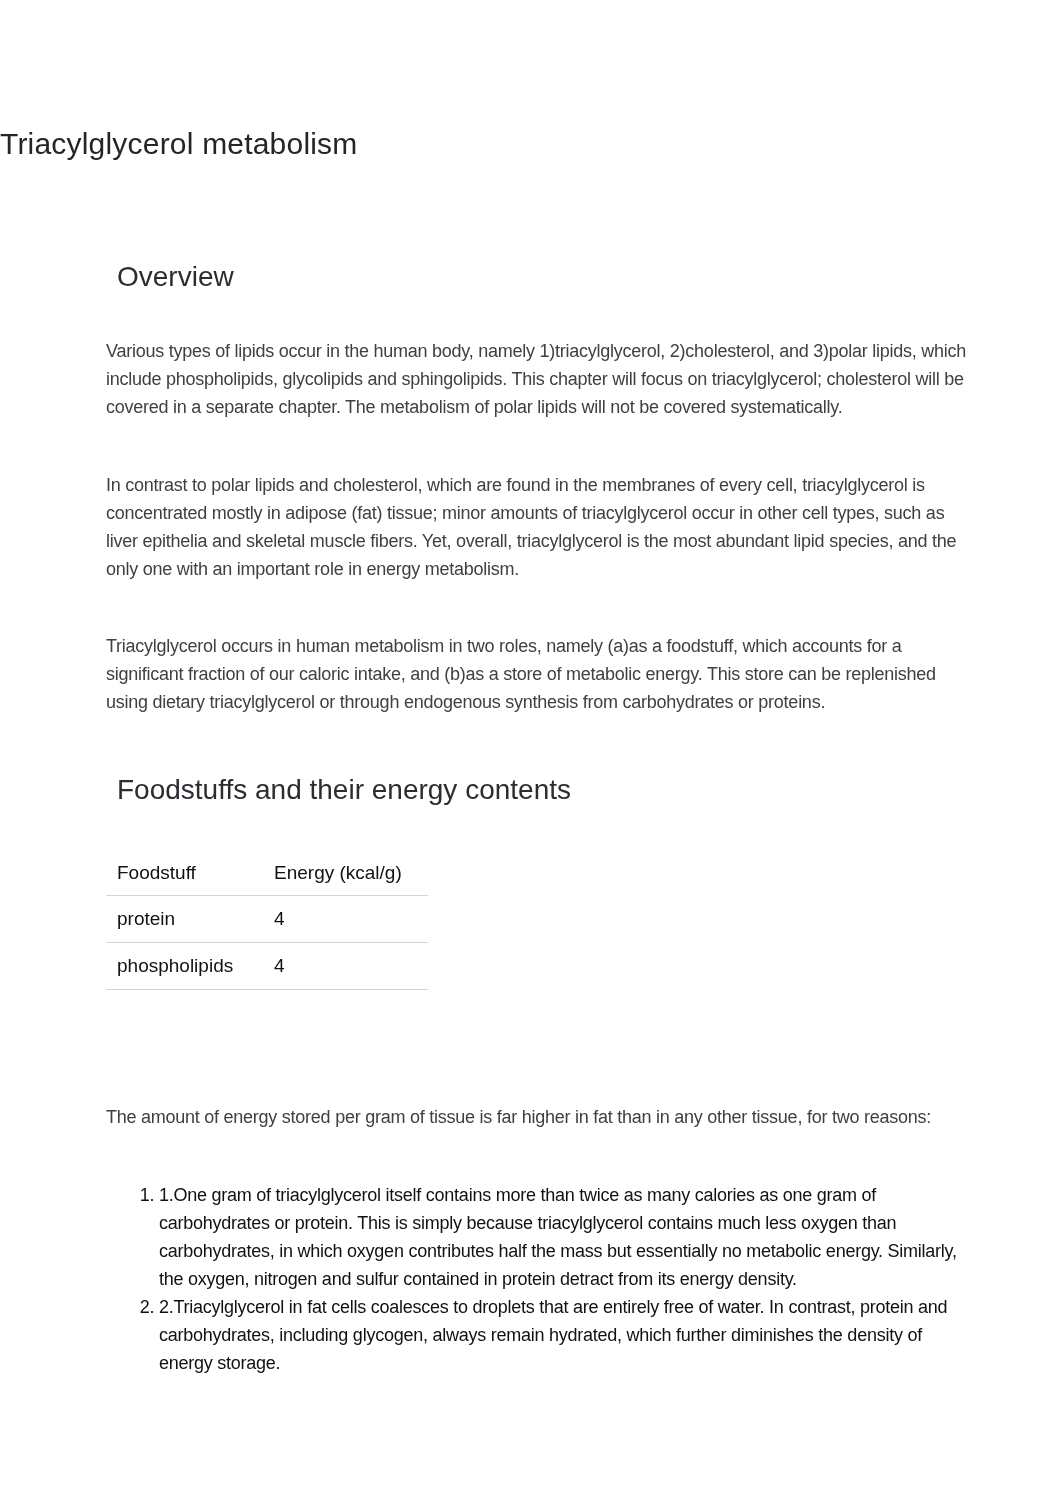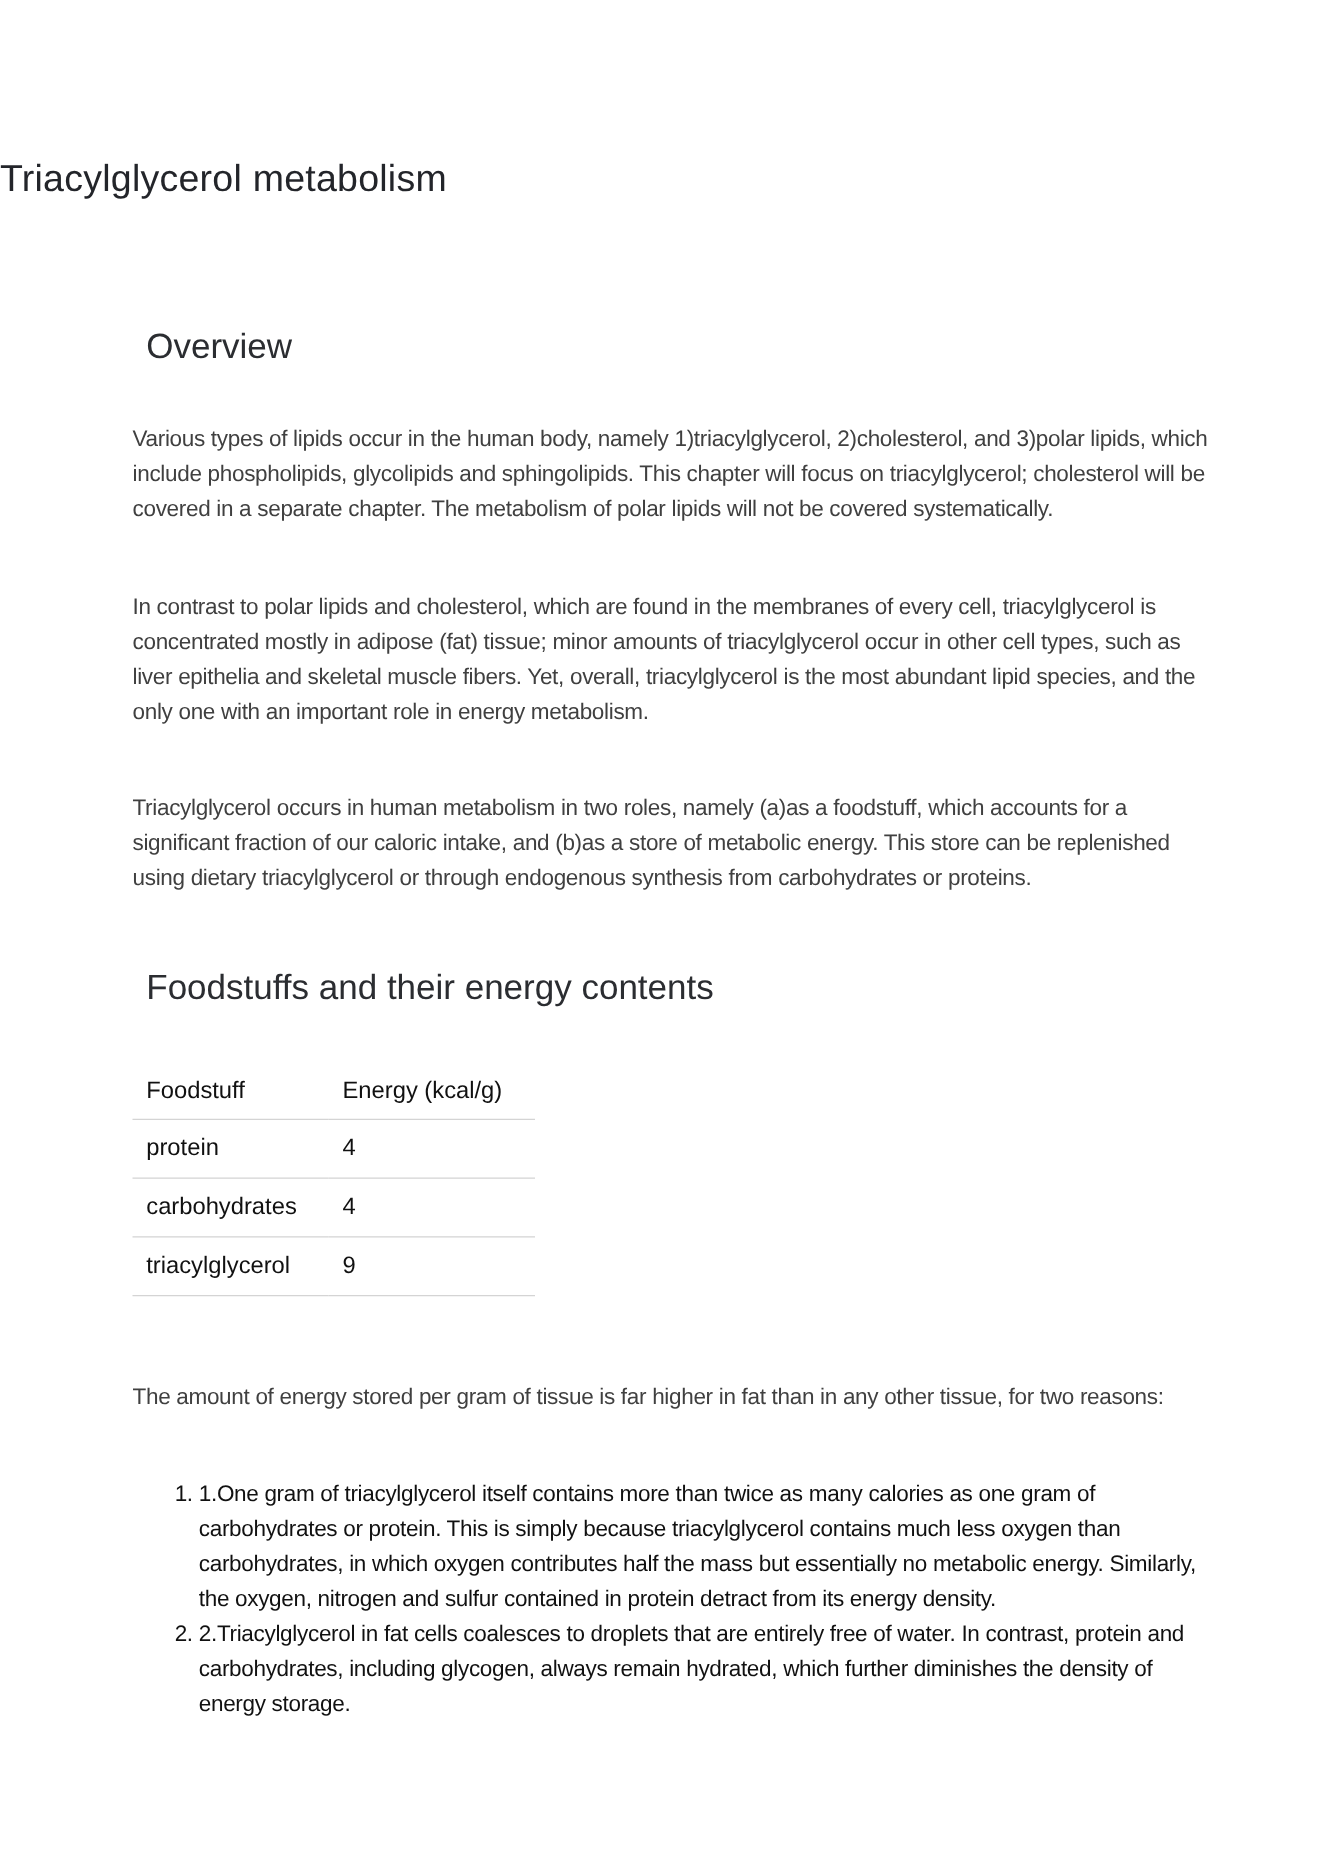--- a/index.html
+++ b/index.html
@@ -112,26 +112,22 @@
       <th class="col1">Foodstuff</th>
       <th>Energy (kcal/g)</th>
     </tr>
   </thead>
   <tbody>
     <tr class="row-border">
       <td>protein</td>
       <td>4</td>
     </tr>
     <tr class="row-border">
-      <td>carbohydrates</td>
+      <td>phospholipids</td>
       <td>4</td>
-    </tr>
-    <tr class="row-border">
-      <td>triacylglycerol</td>
-      <td>9</td>
     </tr>
   </tbody>
 </table>
 
 <p class="para" id="p4">The amount of energy stored per gram of tissue is far higher in fat than in any other tissue, for two reasons:</p>
 
 <ol class="reasons">
   <li>1.One gram of triacylglycerol itself contains more than twice as many calories as one gram of carbohydrates or protein. This is simply because triacylglycerol contains much less oxygen than carbohydrates, in which oxygen contributes half the mass but essentially no metabolic energy. Similarly, the oxygen, nitrogen and sulfur contained in protein detract from its energy density.</li>
   <li>2.Triacylglycerol in fat cells coalesces to droplets that are entirely free of water. In contrast, protein and carbohydrates, including glycogen, always remain hydrated, which further diminishes the density of energy storage.</li>
 </ol>

